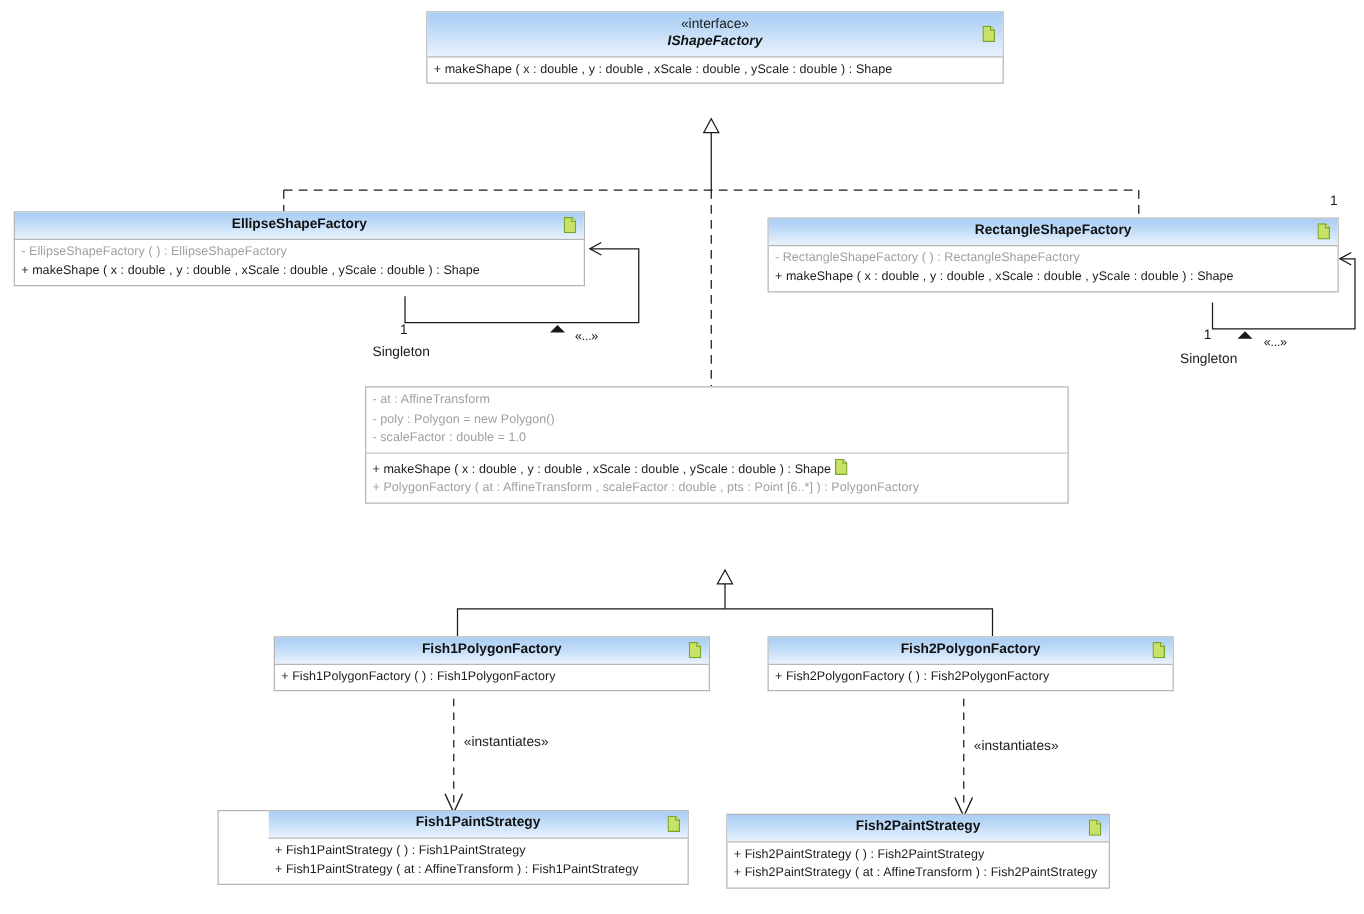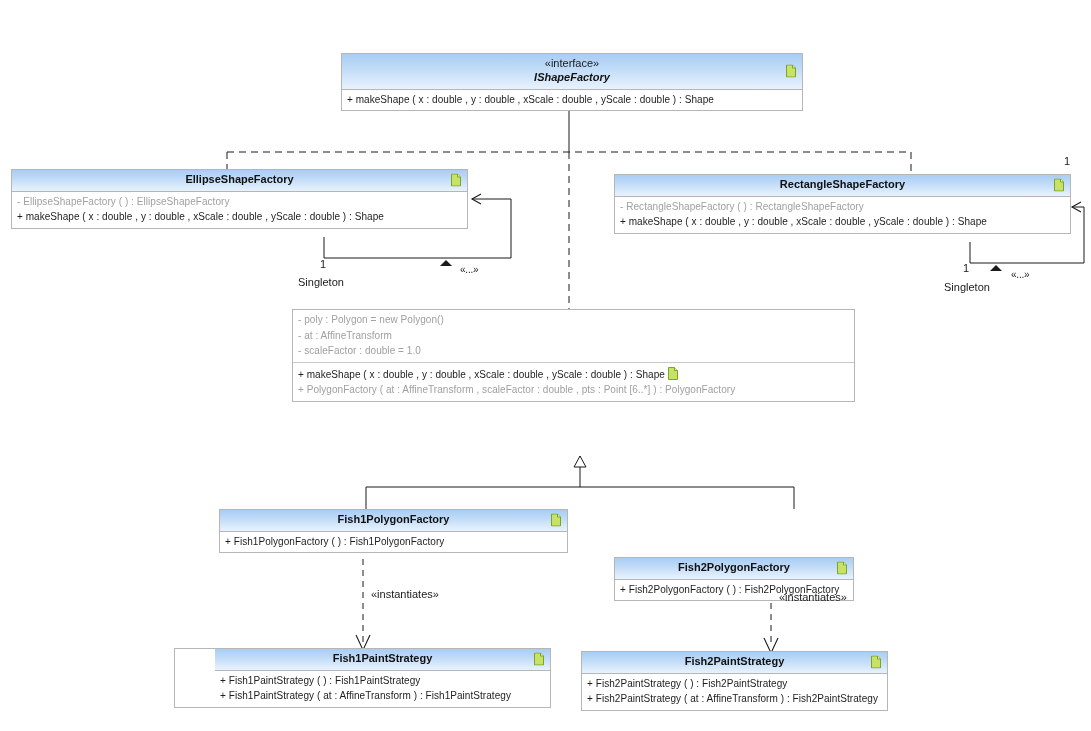--- a/index.html
+++ b/index.html
@@ -163,21 +163,21 @@
     </g>
 
     <g>
       <path d="M 440,266 L 452,266 L 446,260 z" fill="#1a1a1a"></path>
     </g>
     <g>
       <path d="M 990,271 L 1002,271 L 996,265 z" fill="#1a1a1a"></path>
     </g>
   </svg>
 
-  <div class="uml-class" style="left:341px; top:9px; width:462px;margin-top:44px;">
+  <div class="uml-class" style="left:341px; top:9px; width:462px;">
     <div class="uml-header iface">
       <span class="stereotype">«interface»</span>
       <span class="cls-name">IShapeFactory</span>
       <svg class="note-icon" viewBox="0 0 10 13">
         <path d="M0.5,0.5 H6.5 L9.5,3.5 V12.5 H0.5 Z" fill="#c8e268" stroke="#7aa52a" stroke-width="1"></path>
         <path d="M6.5,0.5 V3.5 H9.5" fill="#e8f5b8" stroke="#7aa52a" stroke-width="1"></path>
       </svg>
     </div>
     <div class="uml-compartment">
       <div class="uml-feature">+ makeShape ( x : double , y : double , xScale : double , yScale : double ) : Shape</div>
@@ -207,22 +207,22 @@
       </svg>
     </div>
     <div class="uml-compartment">
       <div class="uml-feature dim">- RectangleShapeFactory ( ) : RectangleShapeFactory</div>
       <div class="uml-feature">+ makeShape ( x : double , y : double , xScale : double , yScale : double ) : Shape</div>
     </div>
   </div>
 
   <div class="uml-class" style="left:292px; top:309px; width:563px;">
     <div class="uml-compartment">
+      <div class="uml-feature dim">- at : AffineTransform</div>
       <div class="uml-feature dim">- poly : Polygon = new Polygon()</div>
-      <div class="uml-feature dim">- at : AffineTransform</div>
       <div class="uml-feature dim">- scaleFactor : double = 1.0</div>
     </div>
     <div class="uml-compartment">
       <div class="uml-feature"><span>+ makeShape ( x : double , y : double , xScale : double , yScale : double ) : Shape</span><svg class="note-icon inline" viewBox="0 0 10 13">
         <path d="M0.5,0.5 H6.5 L9.5,3.5 V12.5 H0.5 Z" fill="#c8e268" stroke="#7aa52a" stroke-width="1"></path>
         <path d="M6.5,0.5 V3.5 H9.5" fill="#e8f5b8" stroke="#7aa52a" stroke-width="1"></path>
       </svg></div>
       <div class="uml-feature dim">+ PolygonFactory ( at : AffineTransform , scaleFactor : double , pts : Point [6..*] ) : PolygonFactory</div>
     </div>
   </div>
@@ -233,21 +233,21 @@
       <svg class="note-icon" viewBox="0 0 10 13">
         <path d="M0.5,0.5 H6.5 L9.5,3.5 V12.5 H0.5 Z" fill="#c8e268" stroke="#7aa52a" stroke-width="1"></path>
         <path d="M6.5,0.5 V3.5 H9.5" fill="#e8f5b8" stroke="#7aa52a" stroke-width="1"></path>
       </svg>
     </div>
     <div class="uml-compartment">
       <div class="uml-feature">+ Fish1PolygonFactory ( ) : Fish1PolygonFactory</div>
     </div>
   </div>
 
-  <div class="uml-class" style="left:614px; top:509px; width:240px;margin-top:48px;">
+  <div class="uml-class" style="left:614px; top:509px; width:325px;">
     <div class="uml-header">
       <span class="cls-name">Fish2PolygonFactory</span>
       <svg class="note-icon" viewBox="0 0 10 13">
         <path d="M0.5,0.5 H6.5 L9.5,3.5 V12.5 H0.5 Z" fill="#c8e268" stroke="#7aa52a" stroke-width="1"></path>
         <path d="M6.5,0.5 V3.5 H9.5" fill="#e8f5b8" stroke="#7aa52a" stroke-width="1"></path>
       </svg>
     </div>
     <div class="uml-compartment">
       <div class="uml-feature">+ Fish2PolygonFactory ( ) : Fish2PolygonFactory</div>
     </div>

